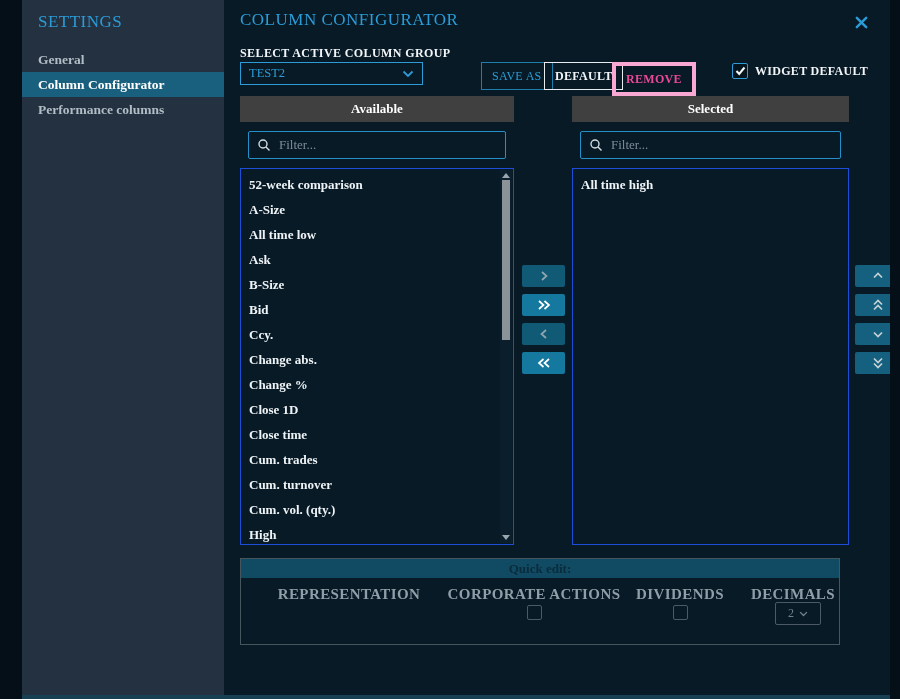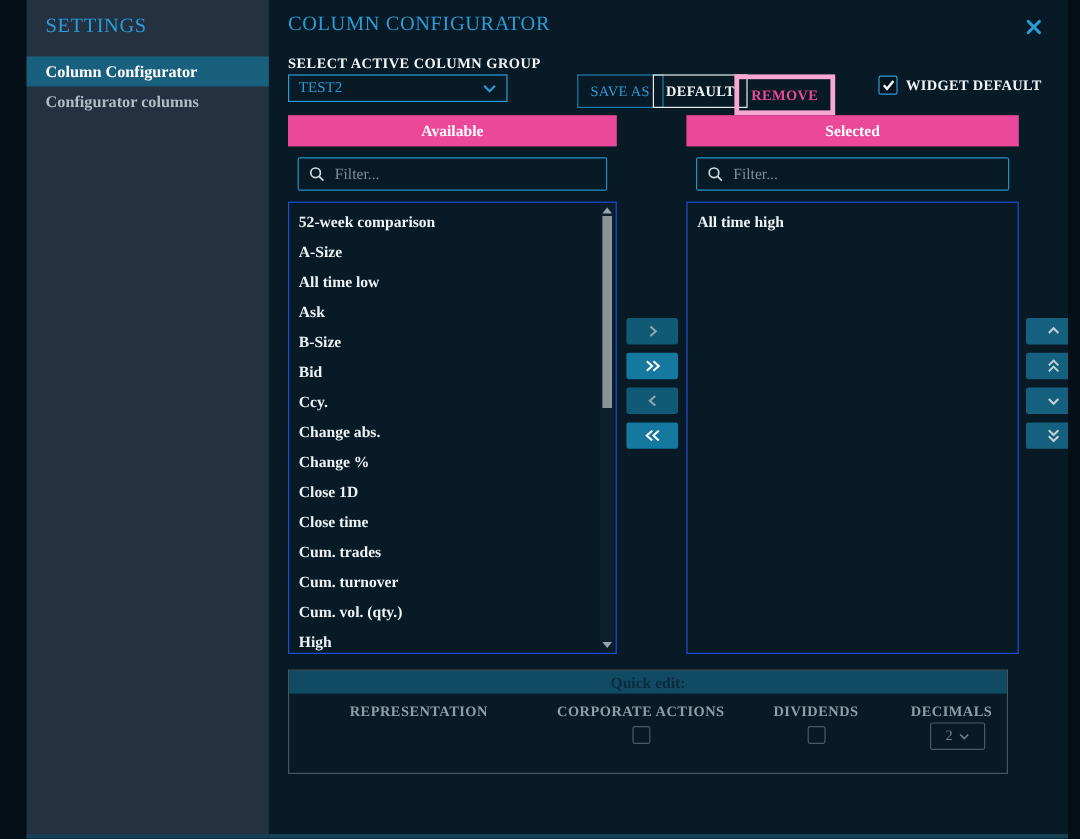--- a/index.html
+++ b/index.html
@@ -35,21 +35,21 @@
 
   .widget-default{position:absolute;left:508px;top:63px;display:flex;align-items:center;gap:7px;}
   .checkbox{width:16px;height:16px;border:1px solid #2b9cd8;border-radius:2px;background:#06141e;
             display:flex;align-items:center;justify-content:center;cursor:pointer;box-sizing:border-box;}
   .widget-default-label{font-size:12px;font-weight:700;letter-spacing:.3px;color:#f2f6f8;}
 
   
   .panel{position:absolute;top:96px;}
   .panel.available{left:16px;width:274px;}
   .panel.selected-p{left:348px;width:277px;}
-  .panel-header{height:26px;background:#ec4899;display:flex;align-items:center;justify-content:center;
+  .panel-header{height:26px;background:#404040;display:flex;align-items:center;justify-content:center;
                 font-size:13px;font-weight:700;color:#ffffff;}
   .filter{margin:9px 8px 0;height:28px;border:1px solid #2391c8;border-radius:2px;display:flex;
           align-items:center;padding:0 8px;gap:6px;box-sizing:border-box;}
   .filter input{flex:1;background:transparent;border:none;outline:none;color:#dfe7ec;
                 font-size:13px;font-family:inherit;min-width:0;}
   .filter input::placeholder{color:#7d8d98;}
   .list{position:relative;margin-top:9px;height:377px;border:1px solid #1d4ed8;box-sizing:border-box;
         overflow:hidden;padding-top:3px;}
   .list-item{height:25px;line-height:25px;padding-left:8px;padding-right:18px;font-size:13px;
              font-weight:600;color:#eef3f6;cursor:pointer;white-space:nowrap;overflow:hidden;}
@@ -69,21 +69,21 @@
   .xfer.bright{background:#14789f;color:#ffffff;}
   .xfer.dim{background:#115a75;color:#8fa6b1;}
   .reorder{left:631px;width:45px;background:#14607e;color:#c6d1d7;}
   .t1{top:265px}.t2{top:294px}.t3{top:323px}.t4{top:352px}
 
   
   .quick-edit{position:absolute;left:16px;top:558px;width:600px;height:87px;
               border:1px solid #46565f;box-sizing:border-box;}
   .qe-header{height:19px;background:#114b63;display:flex;align-items:center;justify-content:center;
              font-size:13px;font-weight:700;color:#0a2c3d;}
-  .qe-label{position:absolute;top:27px;font-size:12px;font-weight:700;letter-spacing:.4px;
+  .qe-label{position:absolute;top:27px;font-size:15px;font-weight:700;letter-spacing:.4px;
             color:#909ea8;text-align:center;}
   .qe-label.rep{left:0;width:216px;}
   .qe-label.corp{left:191px;width:204px;}
   .qe-label.div{left:337px;width:204px;}
   .qe-label.dec{left:450px;width:204px;}
   .segmented{position:absolute;left:14px;top:45px;display:flex;border:1px solid #4b5a64;
              border-radius:2px;height:21px;box-sizing:border-box;}
   .seg{padding:0 10px;display:flex;align-items:center;font-size:12px;font-weight:600;
        color:#84949e;border-right:1px solid #4b5a64;cursor:pointer;white-space:nowrap;}
   .seg:last-child{border-right:none;}
@@ -97,27 +97,30 @@
 </style>
 </head>
 <body>
 
 <div class="app">
 
   <aside class="sidebar">
     <div class="sidebar-title">SETTINGS</div>
     <nav>
 
+        <div class="side-item">
+          <span>General</span>
+        </div>
 
         <div class="side-item selected">
           <span>Column Configurator</span>
         </div>
 
         <div class="side-item">
-          <span>Configurator columns</span>
+          <span>Performance columns</span>
         </div>
       </nav>
   </aside>
 
   <main class="main">
 
     <div class="cfg-title">COLUMN CONFIGURATOR</div>
     <button class="close-btn">
       <span style="display:flex">
         <svg width="15" height="15" viewBox="0 0 16 16">

